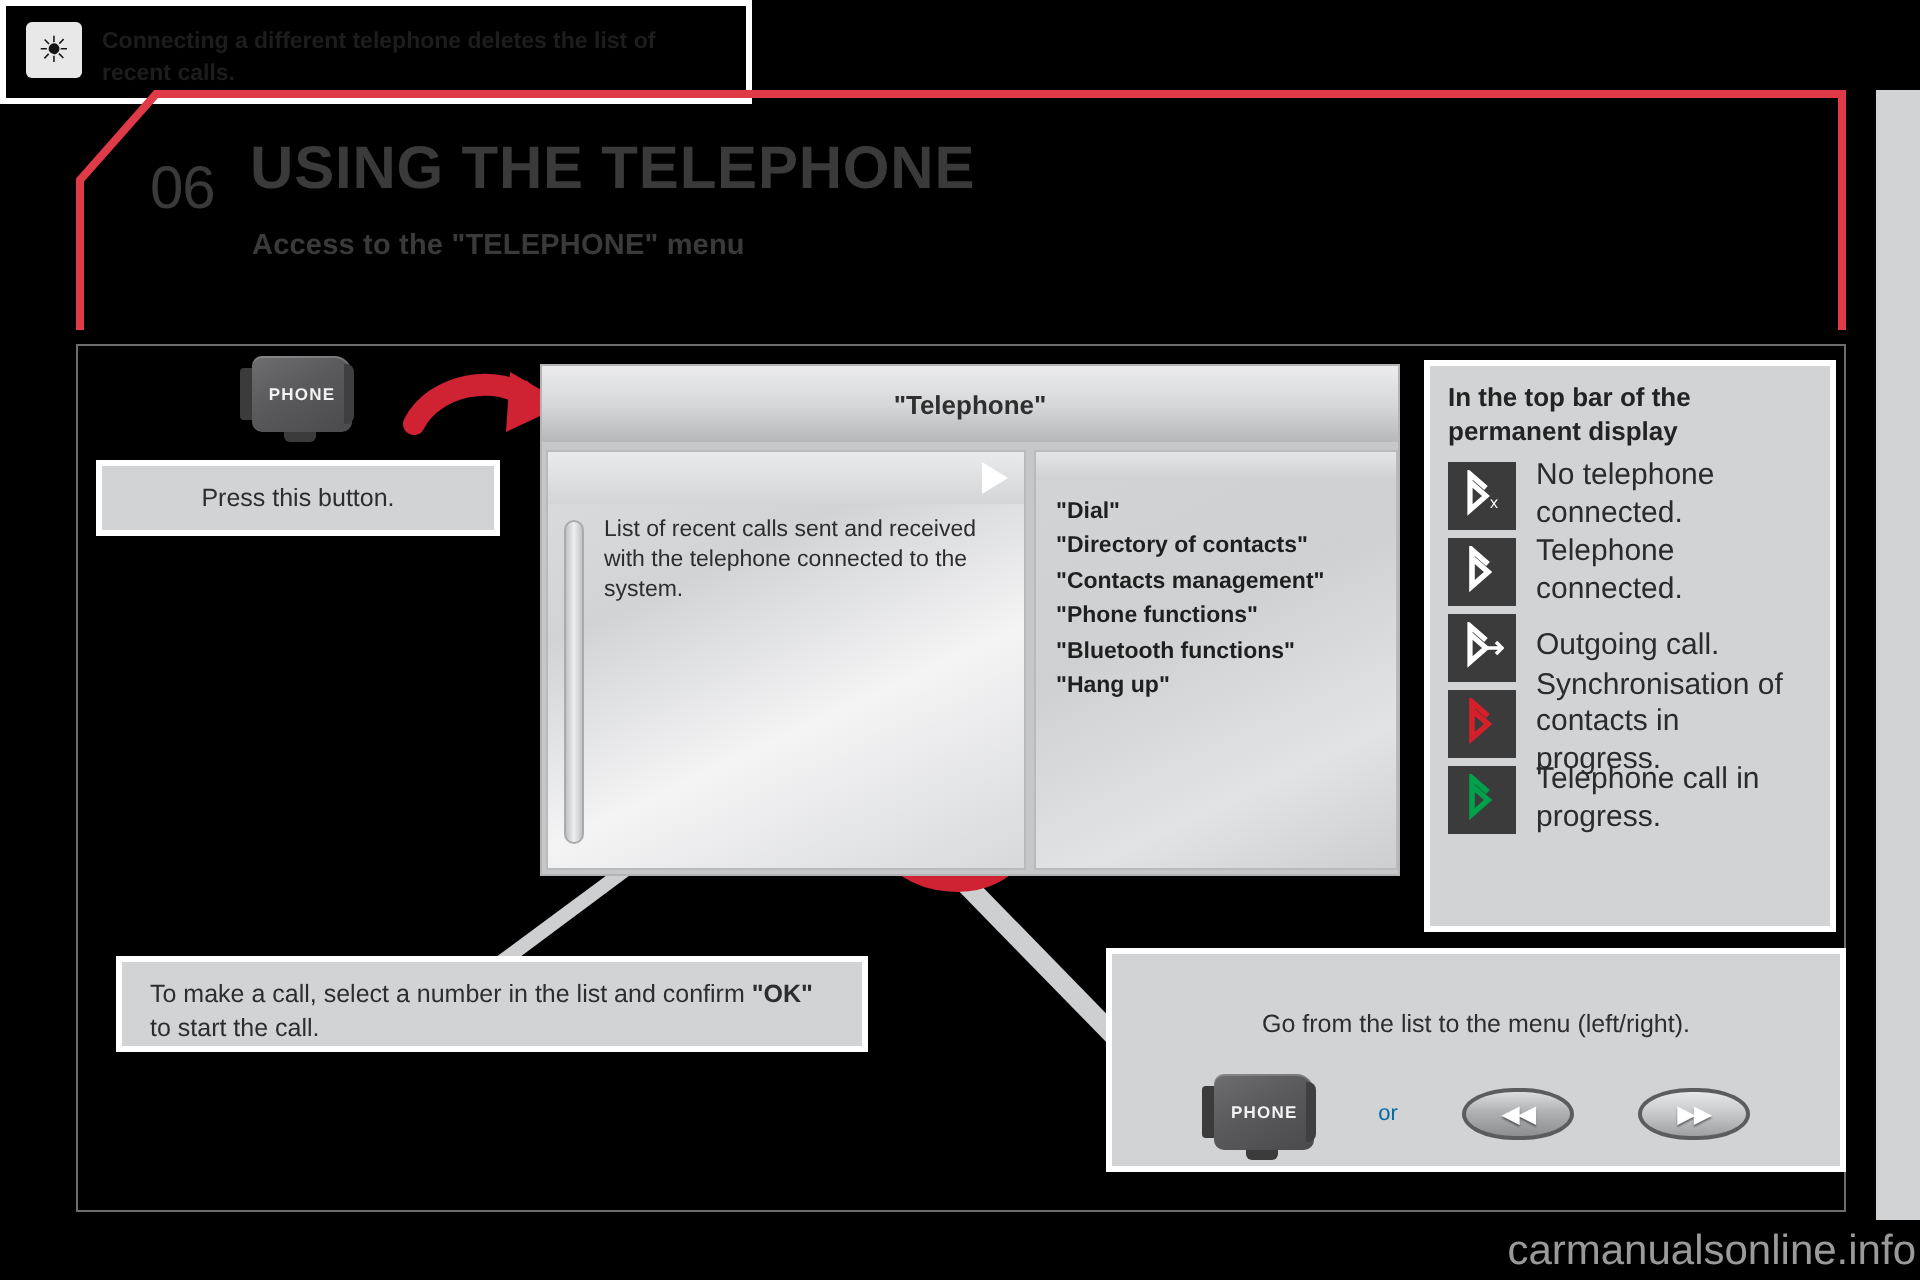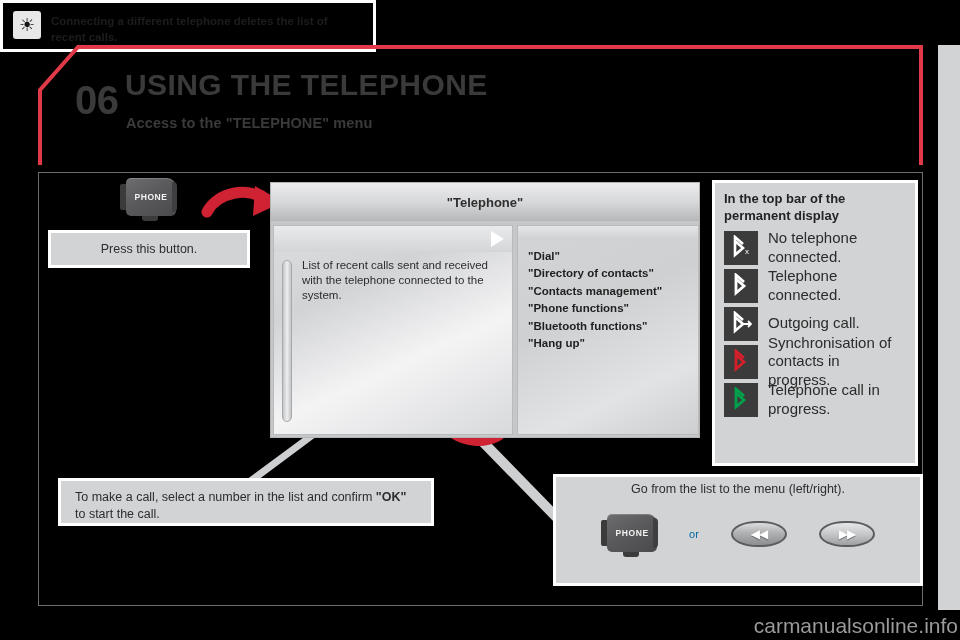--- a/index.html
+++ b/index.html
@@ -24,21 +24,21 @@
 
   
   .red-frame {
     position: absolute; left: 38px; top: 42px;
     width: 885px; height: 125px;
   }
   .red-frame svg { display: block; }
 
   .chap-num {
     position: absolute; left: 75px; top: 78px;
-    font-size: 40px; font-weight: bold; color: #3a3a3a;
+    font-size: 30px; font-weight: normal; color: #3a3a3a;
     letter-spacing: -0.5px;
   }
   .chap-title {
     position: absolute; left: 125px; top: 68px;
     font-size: 30px; font-weight: bold; color: #3a3a3a;
     letter-spacing: 0.4px;
   }
   .chap-sub {
     position: absolute; left: 126px; top: 115px;
     font-size: 14.5px; font-weight: bold; color: #3a3a3a;
@@ -118,21 +118,21 @@
     display: flex; align-items: center; justify-content: center;
     font-size: 18px; color: #151515; line-height: 1;
   }
   .tip-txt {
     font-size: 11.5px; font-weight: bold; line-height: 1.35;
     color: #1d1d1d; padding-top: 3px;
   }
 
   .box-nav {
     left: 553px; top: 474px; width: 370px; height: 112px;
-    padding: 5px 0 0 0;
+    padding: 28px 0 0 0;
   }
   .nav-title {
     text-align: center; font-size: 12.5px; color: #2d2d2d;
   }
   .nav-row {
     display: flex; align-items: center; justify-content: center;
     gap: 32px; margin-top: 18px;
   }
   .or-lbl { font-size: 11px; color: #0369a1; }
 

